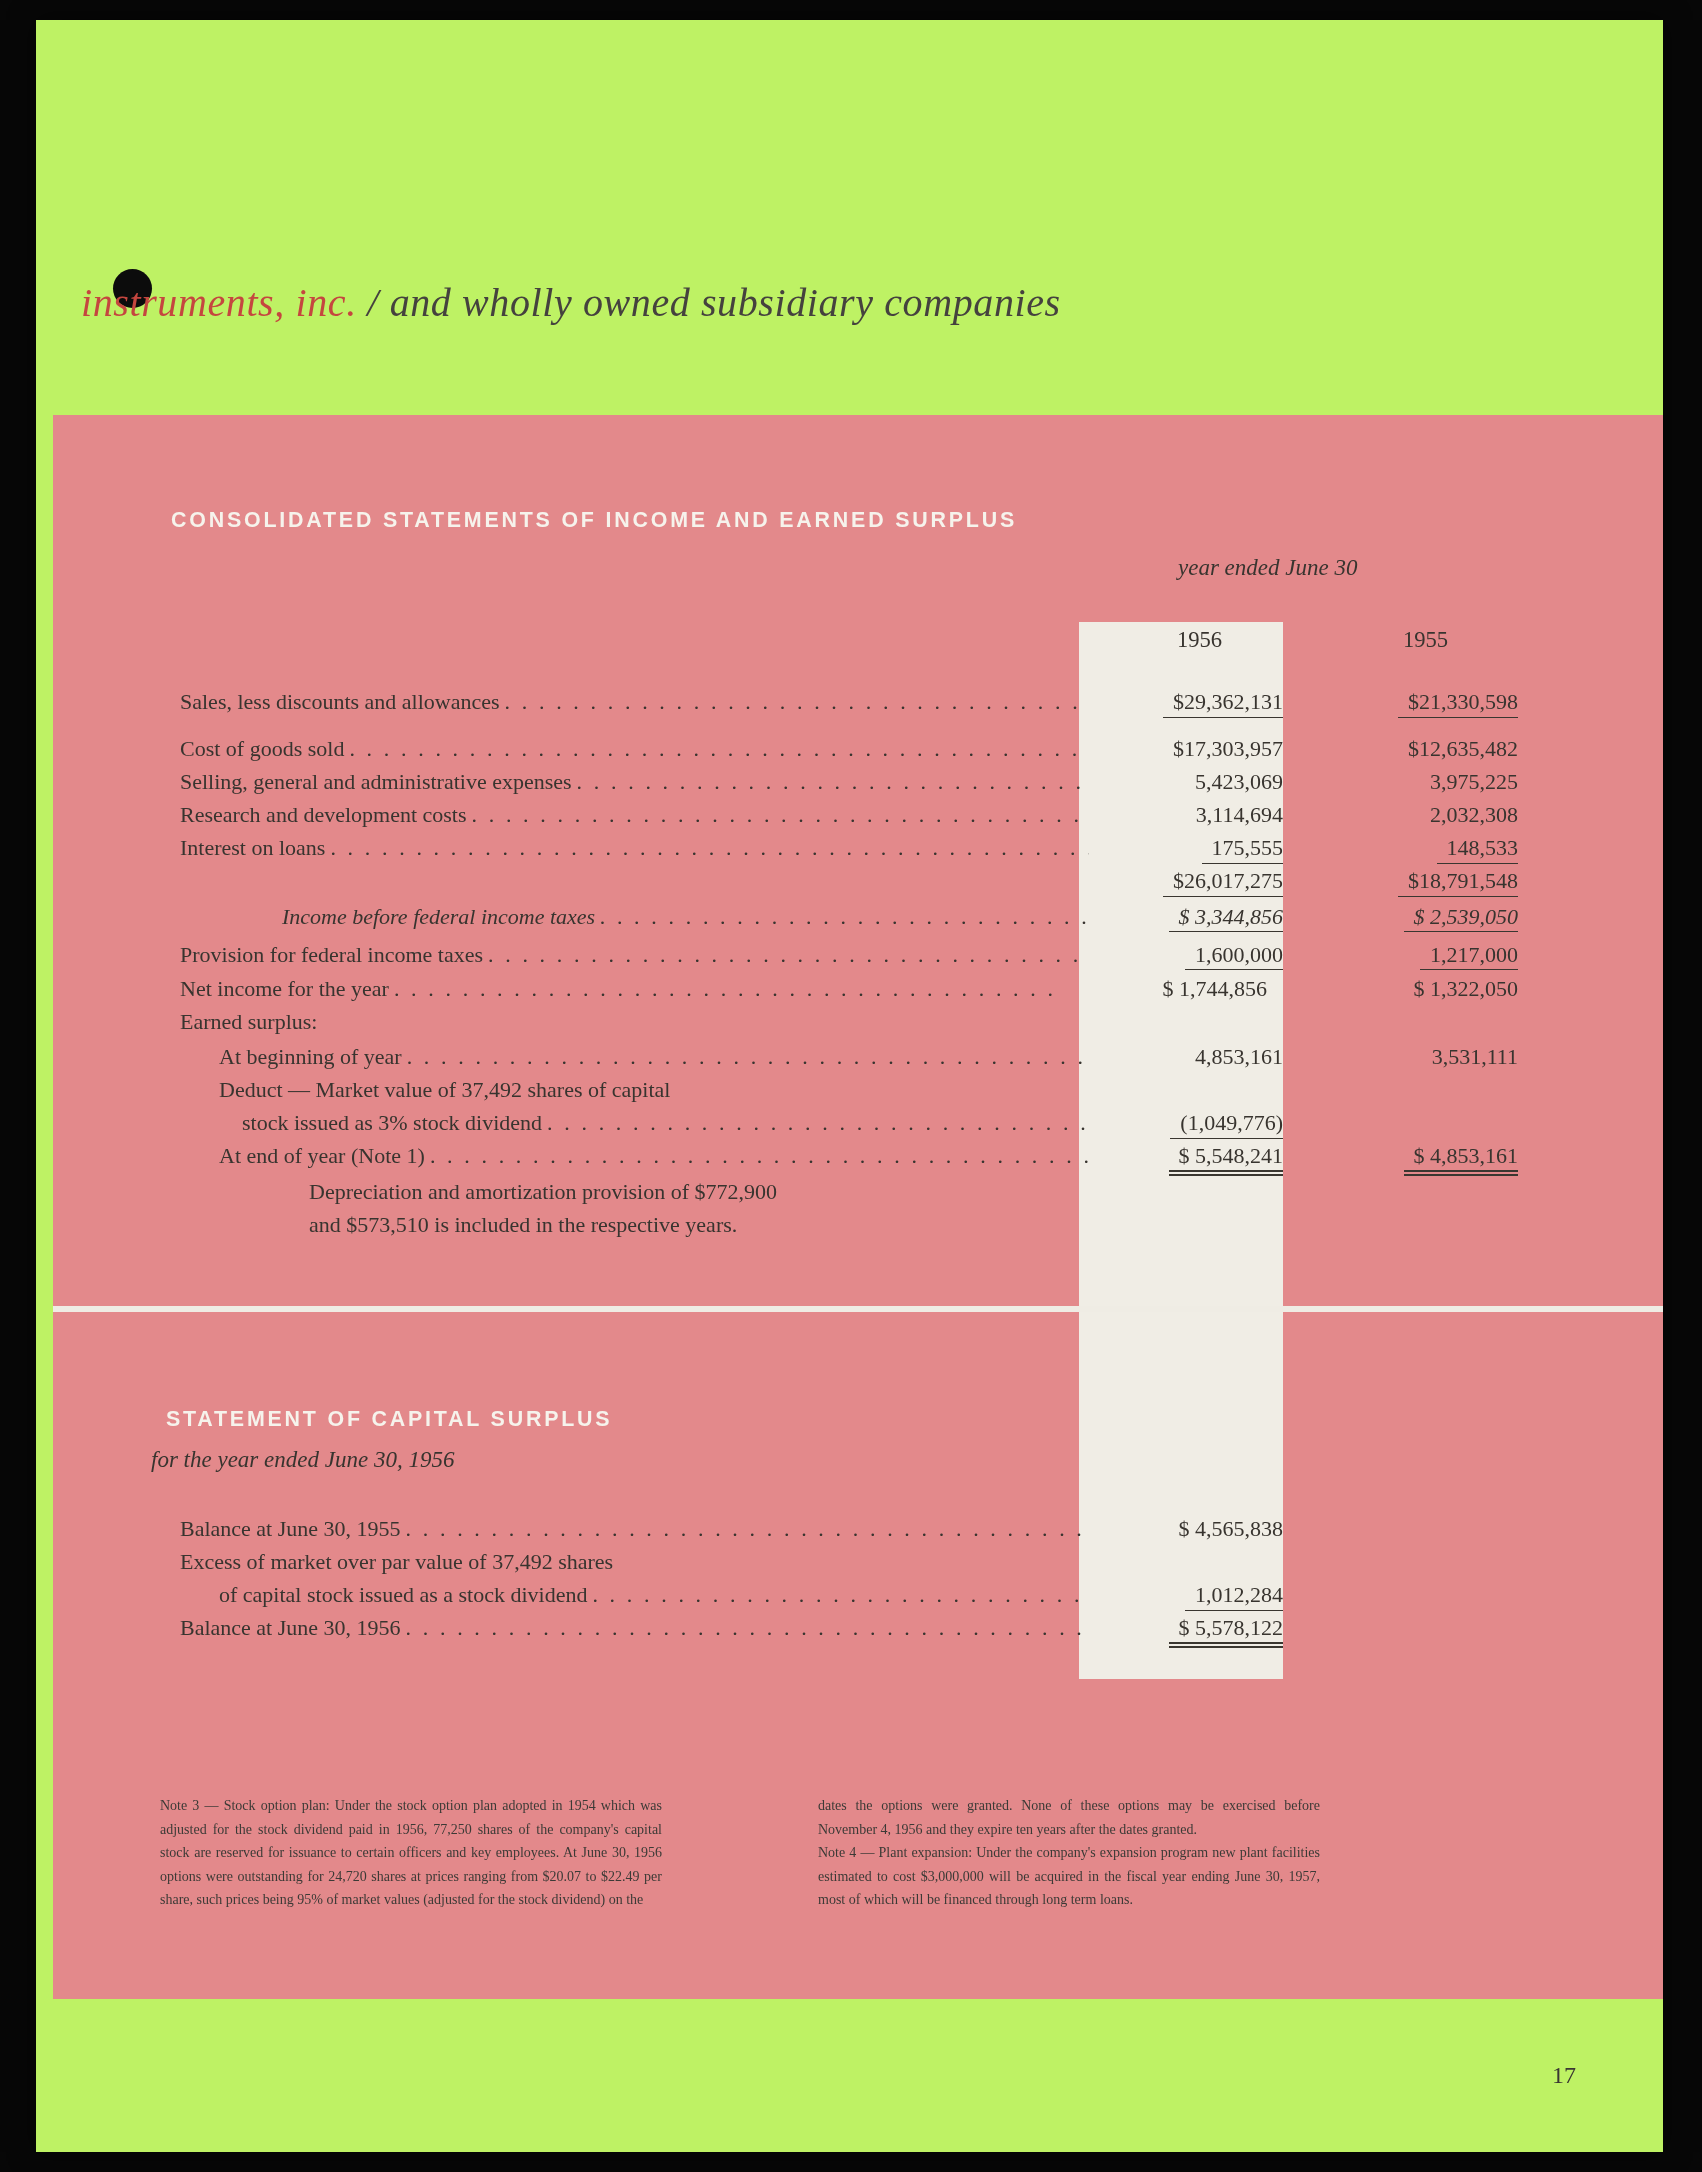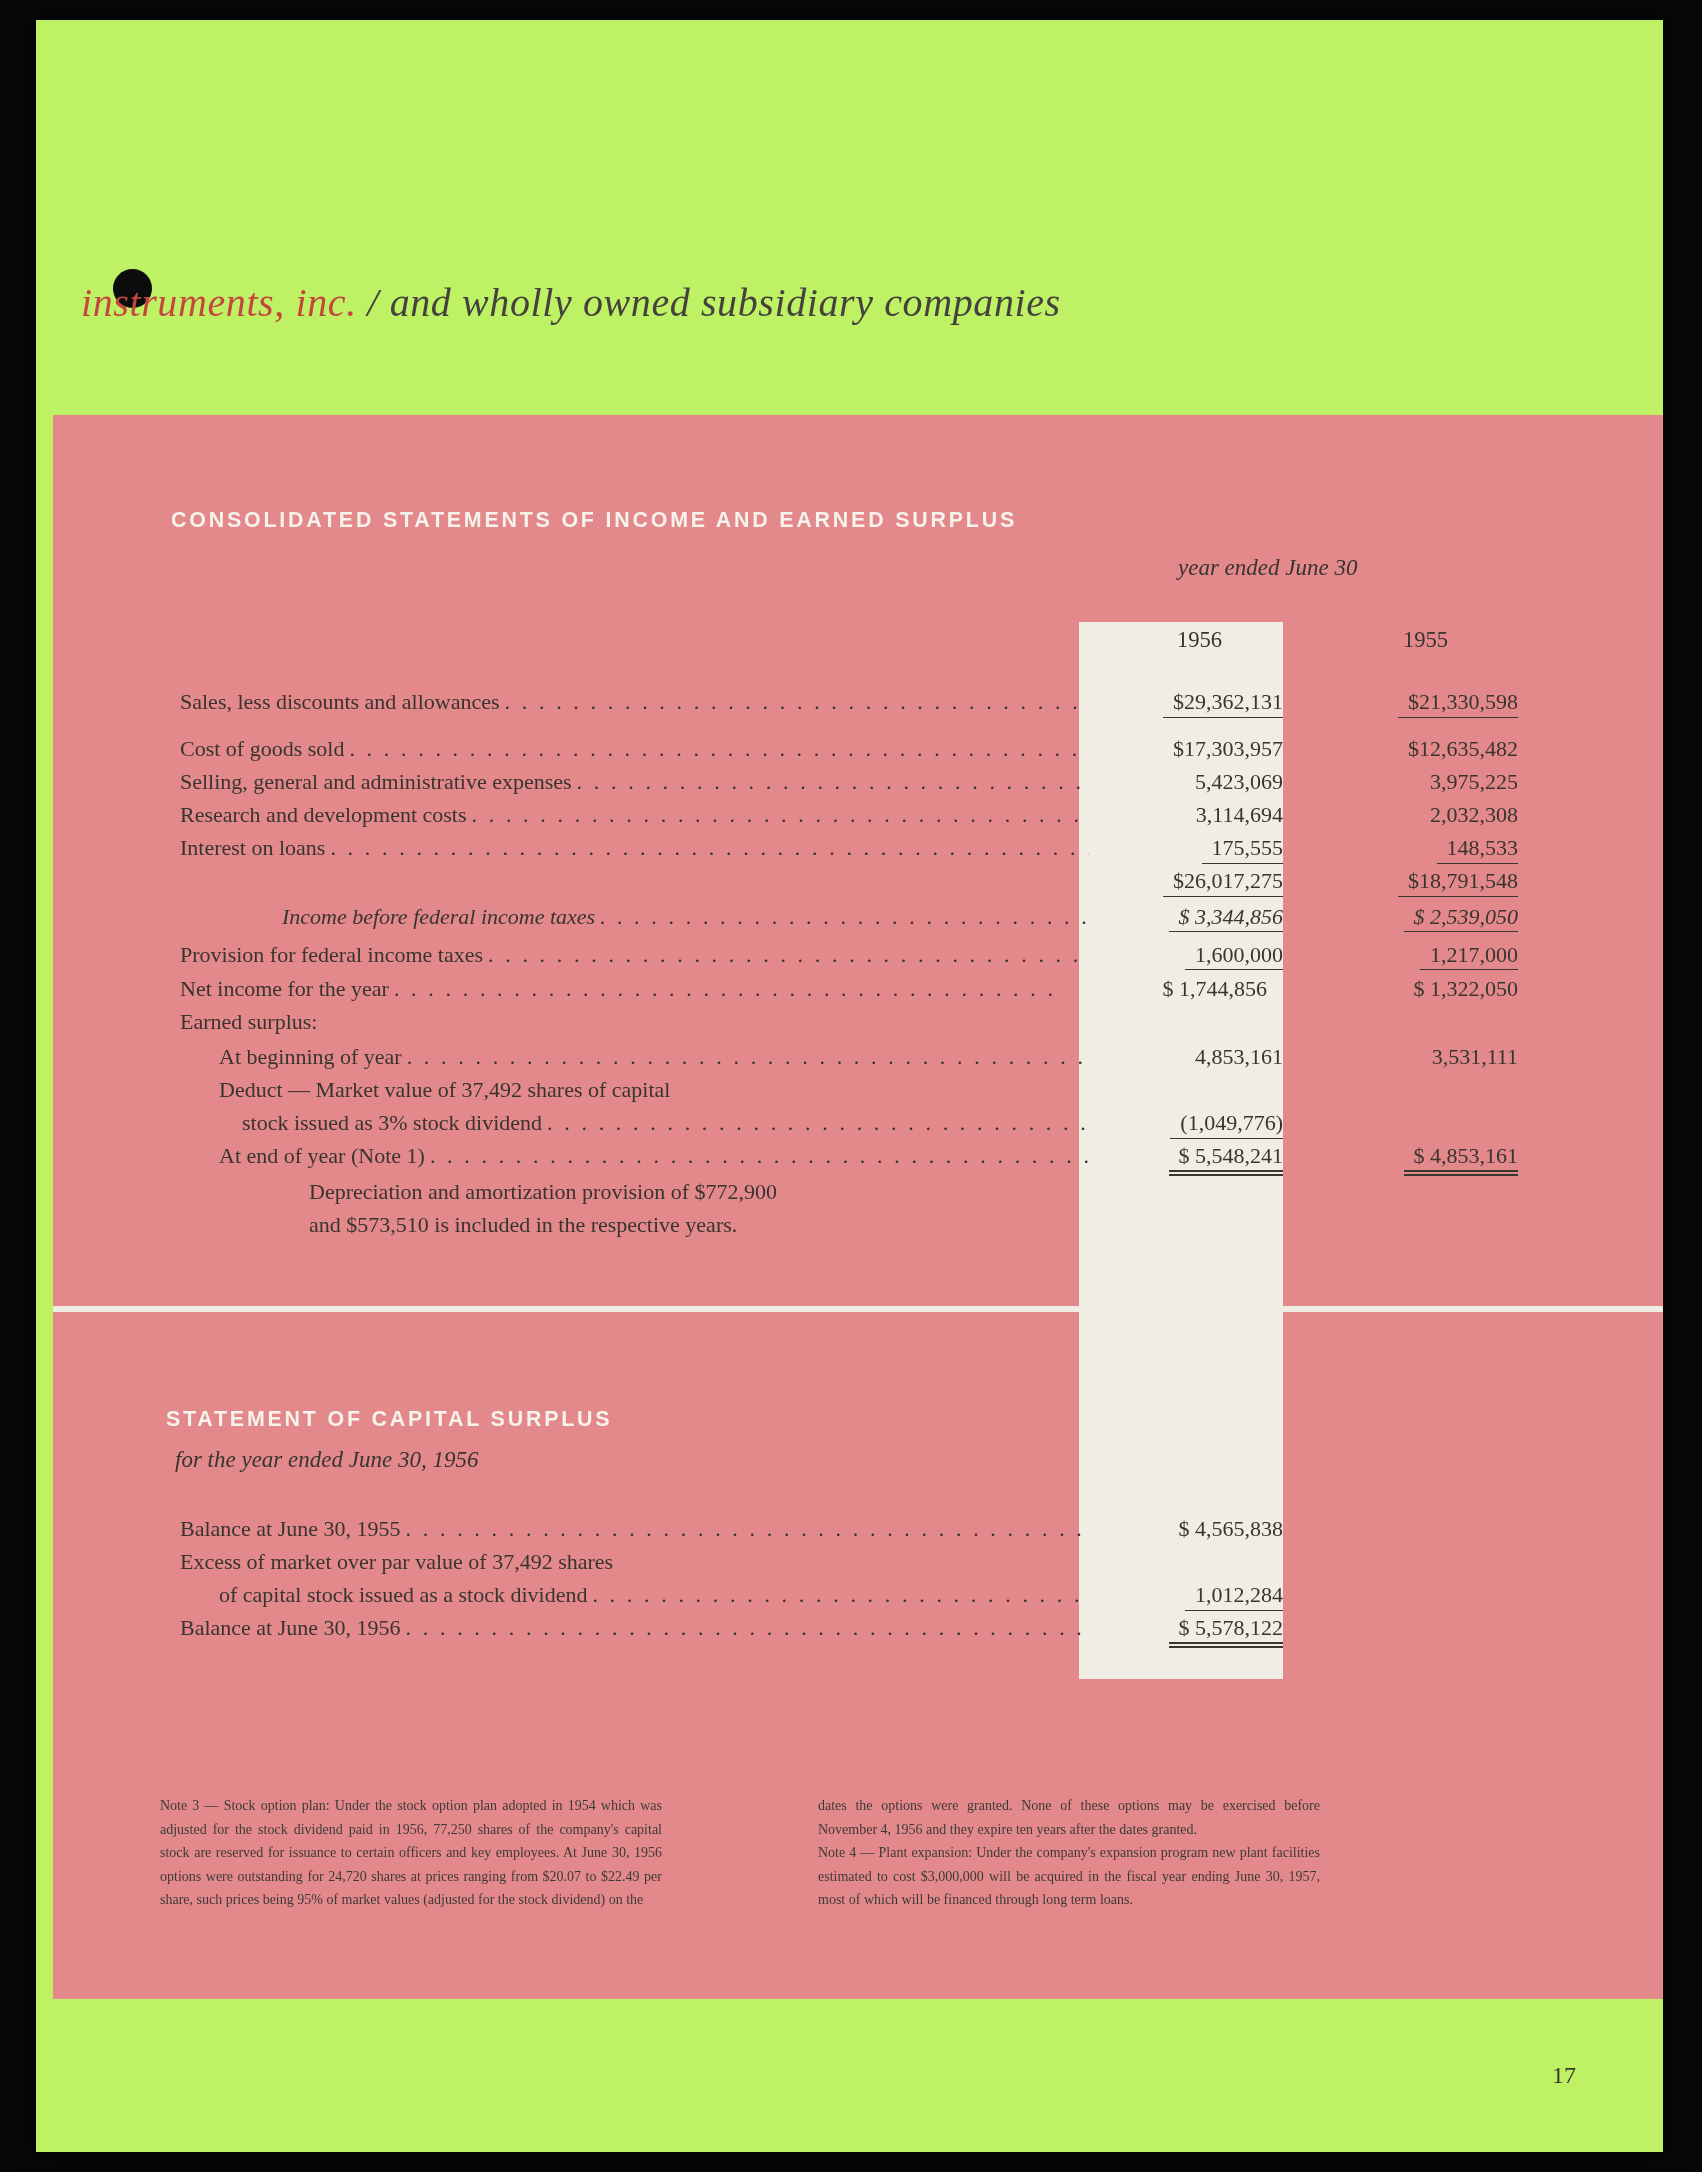--- a/index.html
+++ b/index.html
@@ -24,21 +24,21 @@
   .band    { position:absolute; left:1026px; top:207px; width:204px; height:1057px; background:#f0ede5; }
   .divider { position:absolute; left:0; top:891px; width:100%; height:5.7px; background:#efece4; }
 
   .sec-title { position:absolute; font-family:"Liberation Sans", sans-serif; font-weight:bold;
                font-size:21.4px; letter-spacing:2.8px; color:#f6f3ec; white-space:nowrap; }
   .is-title { left:118px; top:93px; }
   .cs-title { left:113px; top:992px; }
 
   .period { position:absolute; font-style:italic; font-size:23px; color:#38342f; white-space:nowrap; }
   .is-period { left:1125px; top:140px; }
-  .cs-period { left:122px; top:1032px; }
+  .cs-period { left:98px; top:1032px; }
 
   .ftable { position:absolute; left:107px; width:1368px; color:#38342f; font-size:22px;margin-left:20px; }
   #income-table  { top:211px; }
   #capital-table { top:1097px; }
 
   .thead { display:grid; grid-template-columns:1fr 207px 245px; line-height:28px;
            font-size:22.6px; margin-bottom:31px; }
   .th { text-align:center; }
 
   .frow { display:grid; grid-template-columns:1fr 207px 245px; align-items:baseline;

